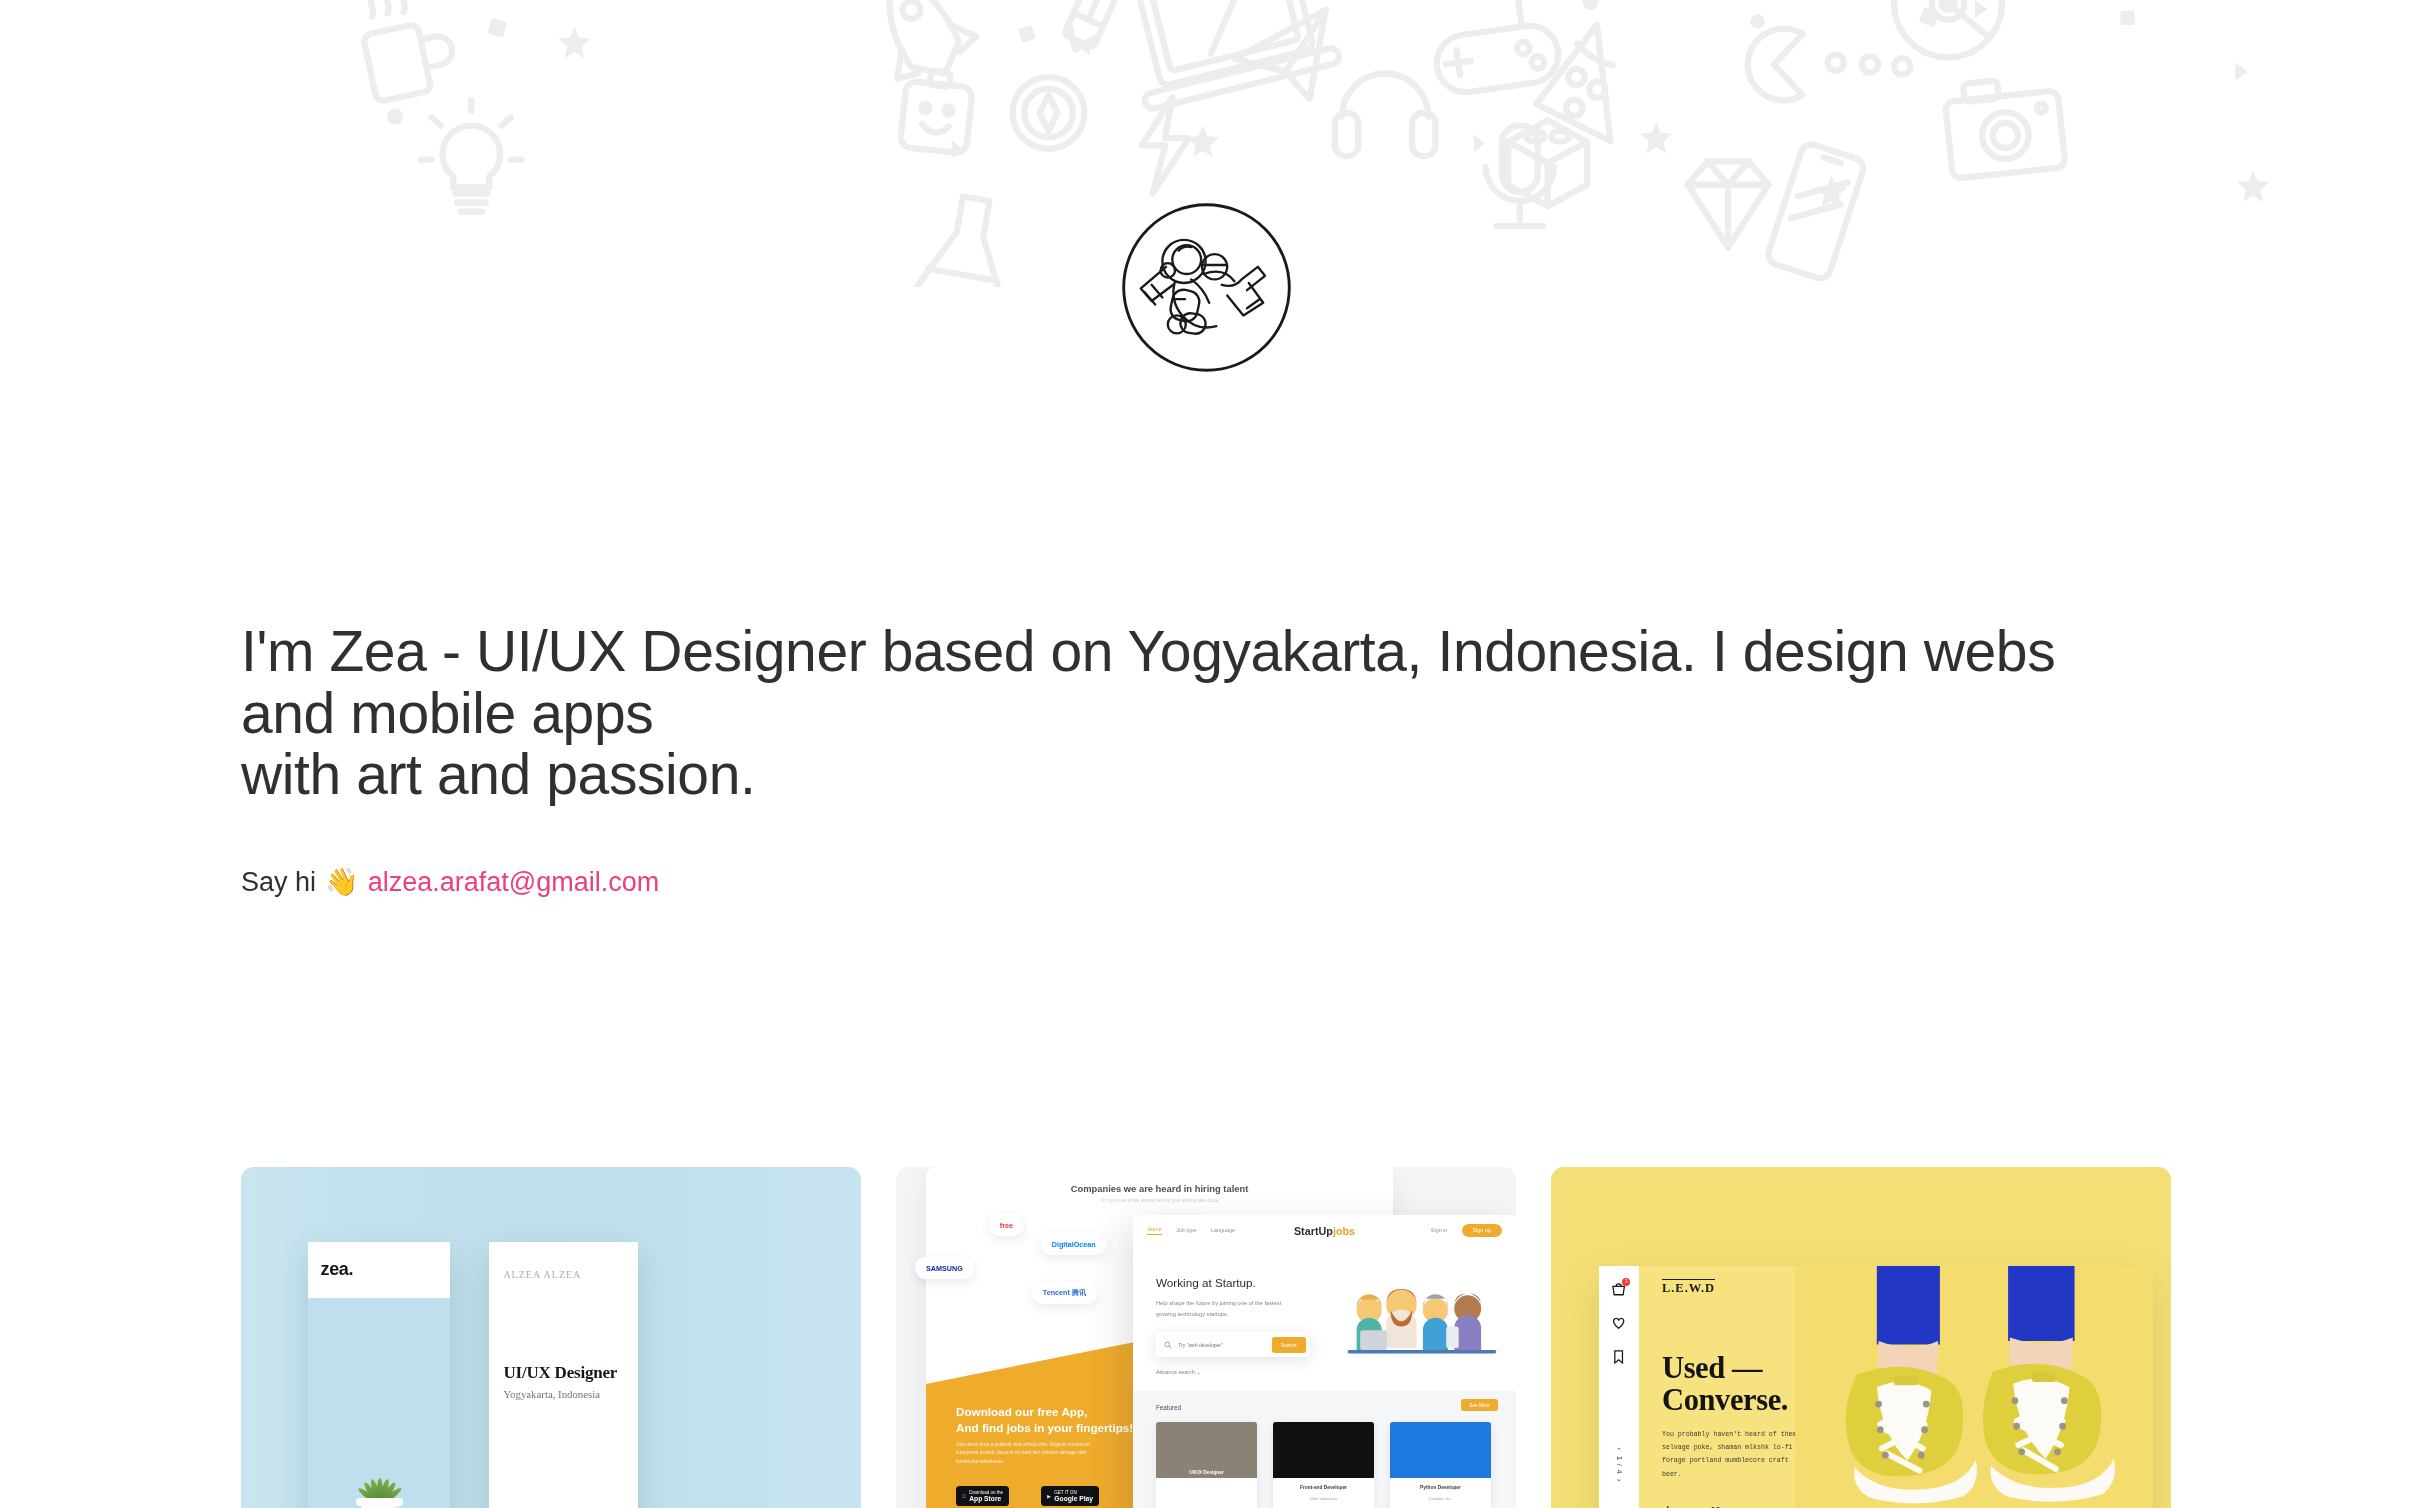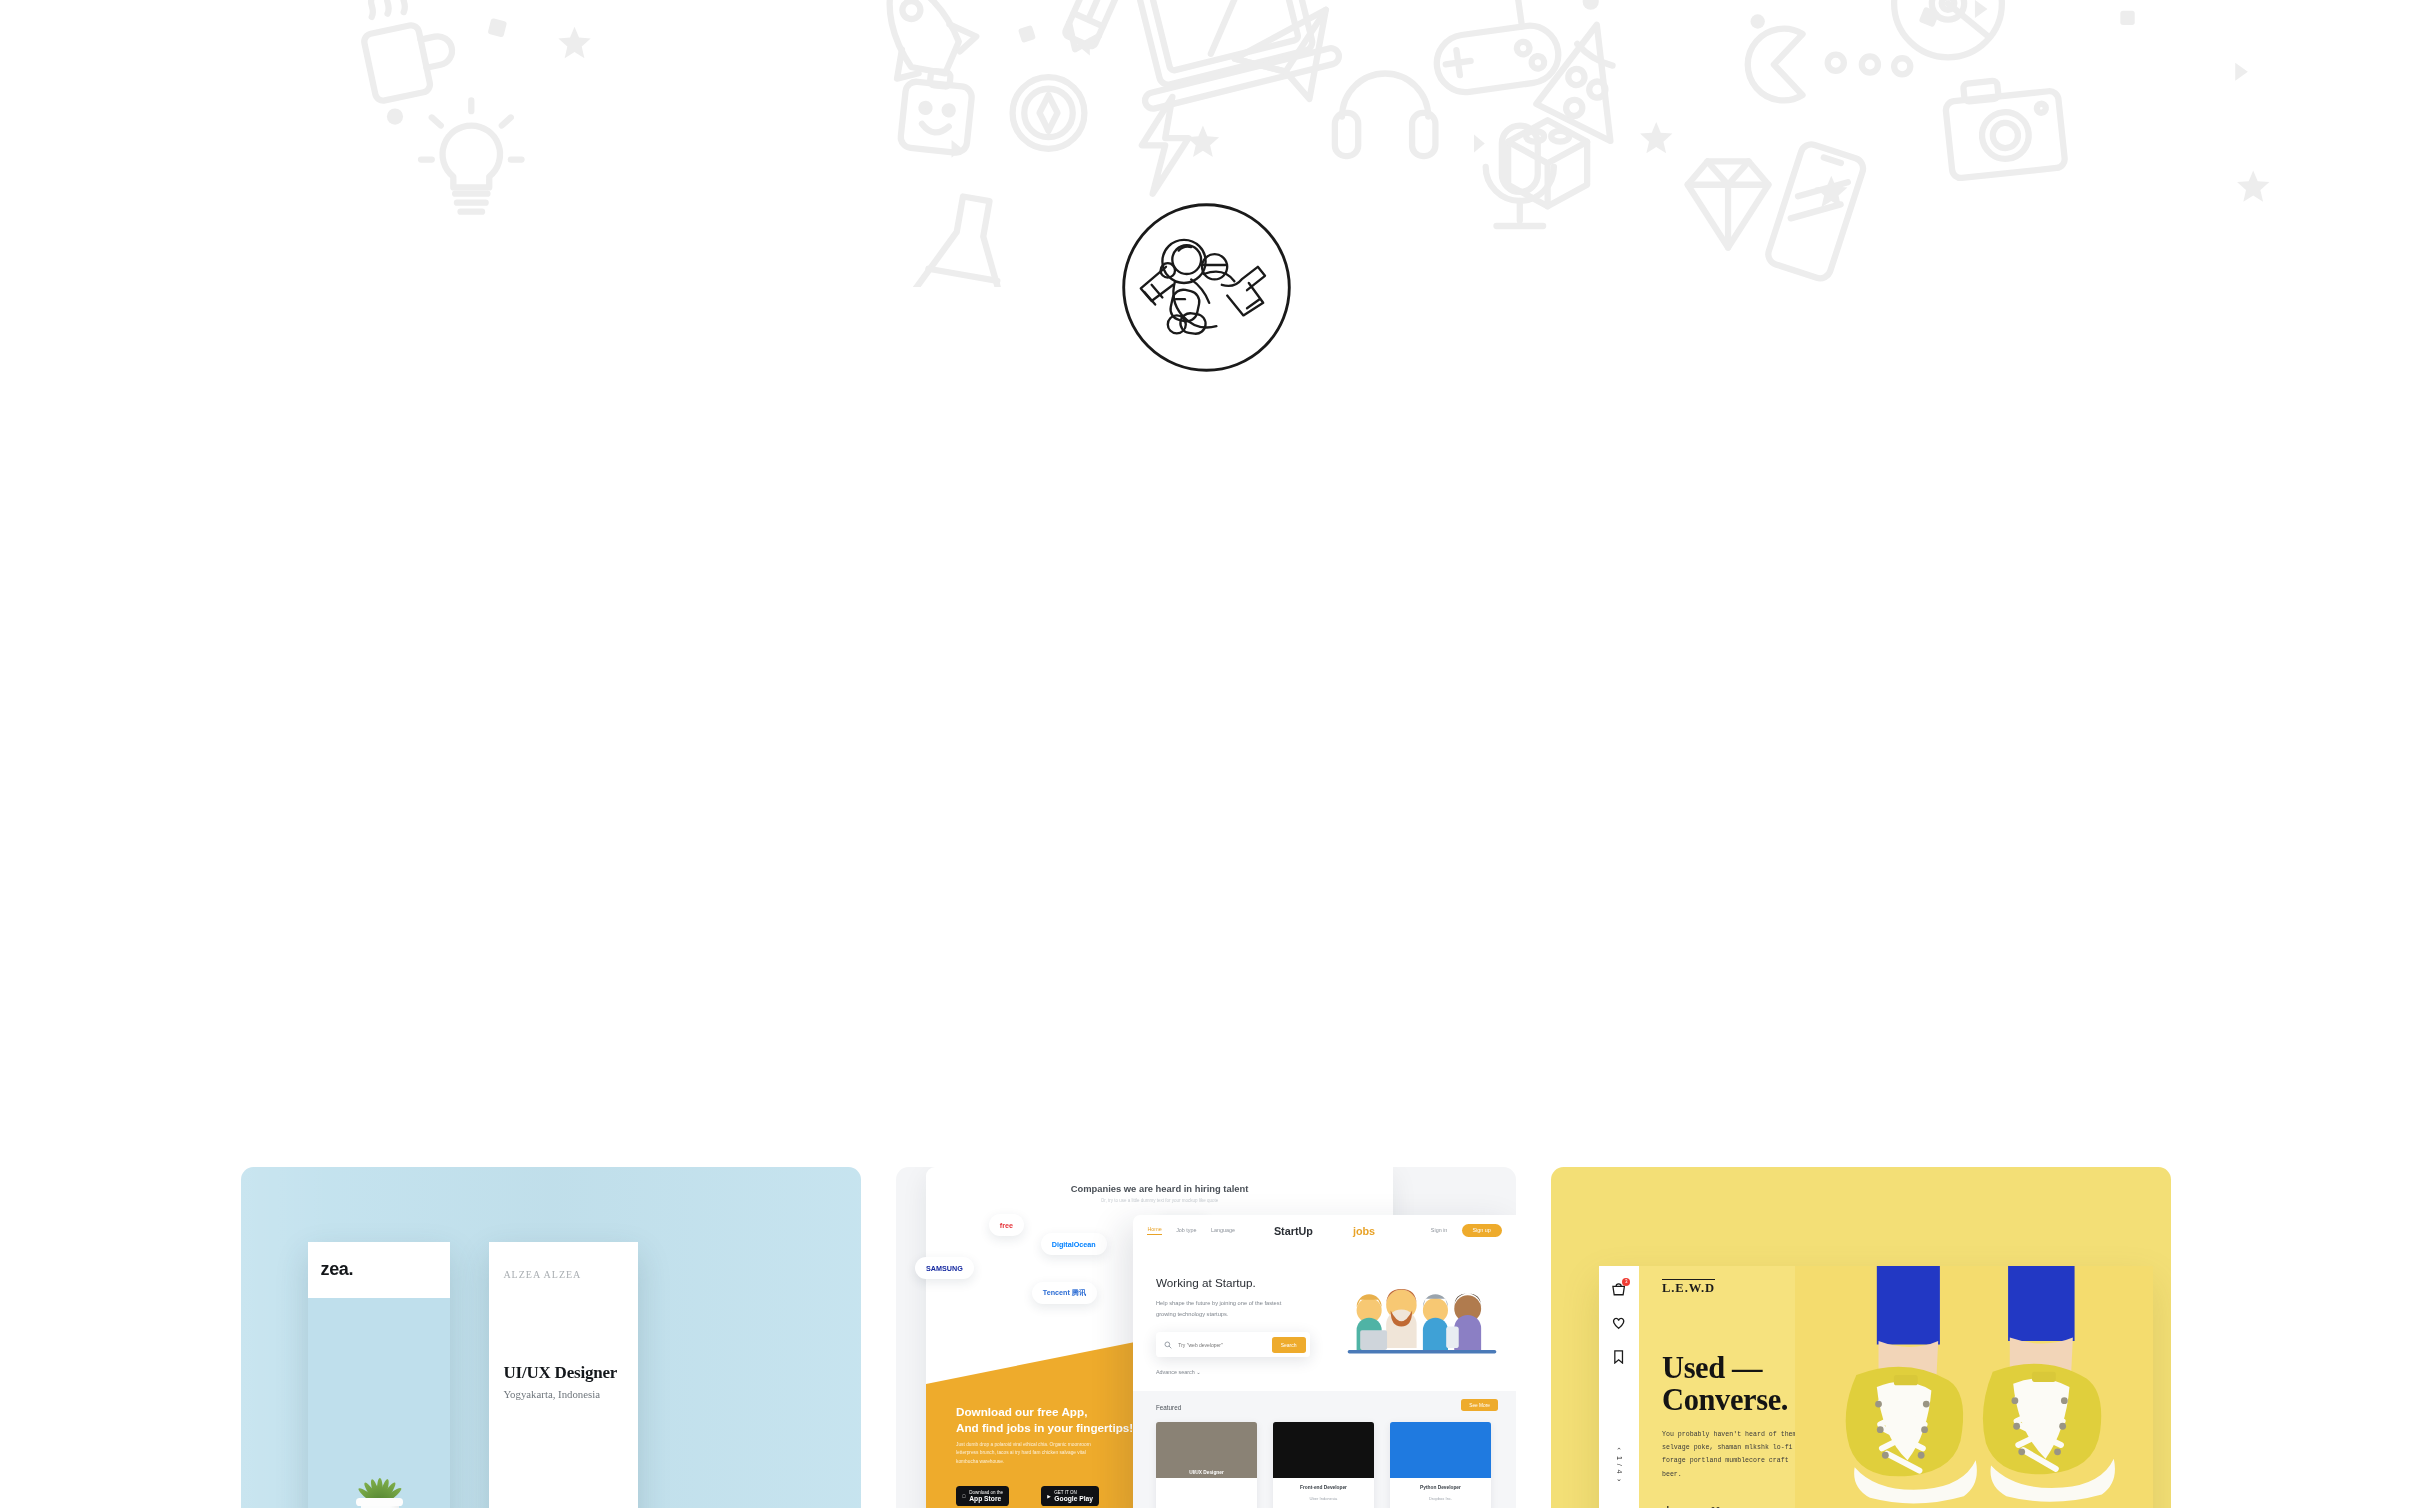--- a/index.html
+++ b/index.html
@@ -342,21 +342,21 @@
   }
   .jt-nav .active { color: #e8a227; border-bottom: 1.3px solid #e8a227; padding-bottom: 1.8px; }
   .jt-logo {
     position: absolute;
     left: 50%; top: 10px;
     transform: translateX(-50%);
     font-size: 10.8px;
     font-weight: 700;
     color: #2b2f35;
   }
-  .jt-logo i { color: #e8a227; font-style: normal; padding-left: 40px; }
+  .jt-logo i { color: #e8a227; font-style: normal; }
   .jt-signup {
     background: #eeab2c;
     color: #fff;
     border-radius: 10px;
     padding: 3.6px 10.8px;
     font-size: 5.4px;
   }
   .jt-h {
     position: absolute;
     left: 23px; top: 61px;
@@ -719,20 +719,29 @@
 
       <path d="M92 80 q22 -8 34 8"></path>
       <circle cx="104" cy="72" r="14"></circle>
       <path d="M92 70 h24"></path>
       <path d="M112 92 q14 4 22 -6 l18 -14 l8 10 l-20 16"></path>
       <path d="M118 104 l18 22 l22 -14 l-16 -22"></path>
       <path d="M140 118 l14 -10"></path>
     </svg>
   </div>
 
+  <div class="hero">
+    <h1 class="hero-headline">I'm Zea - UI/UX Designer based on Yogyakarta, Indonesia. I design webs and mobile apps
+with art and passion.</h1>
+    <div class="contact-line">
+      <span class="contact-label">Say hi</span>
+      <span class="wave-emoji">👋</span>
+      <a class="contact-email" href="#">alzea.arafat@gmail.com</a>
+    </div>
+  </div>
 
   <div class="cards">
 
     <div class="card card-branding">
       <div class="brand-wall"></div>
 
       <div class="mini-card mini-card-left">
         <div class="mc-logo">zea.</div>
         <div class="plant">
           <div class="succulent">

